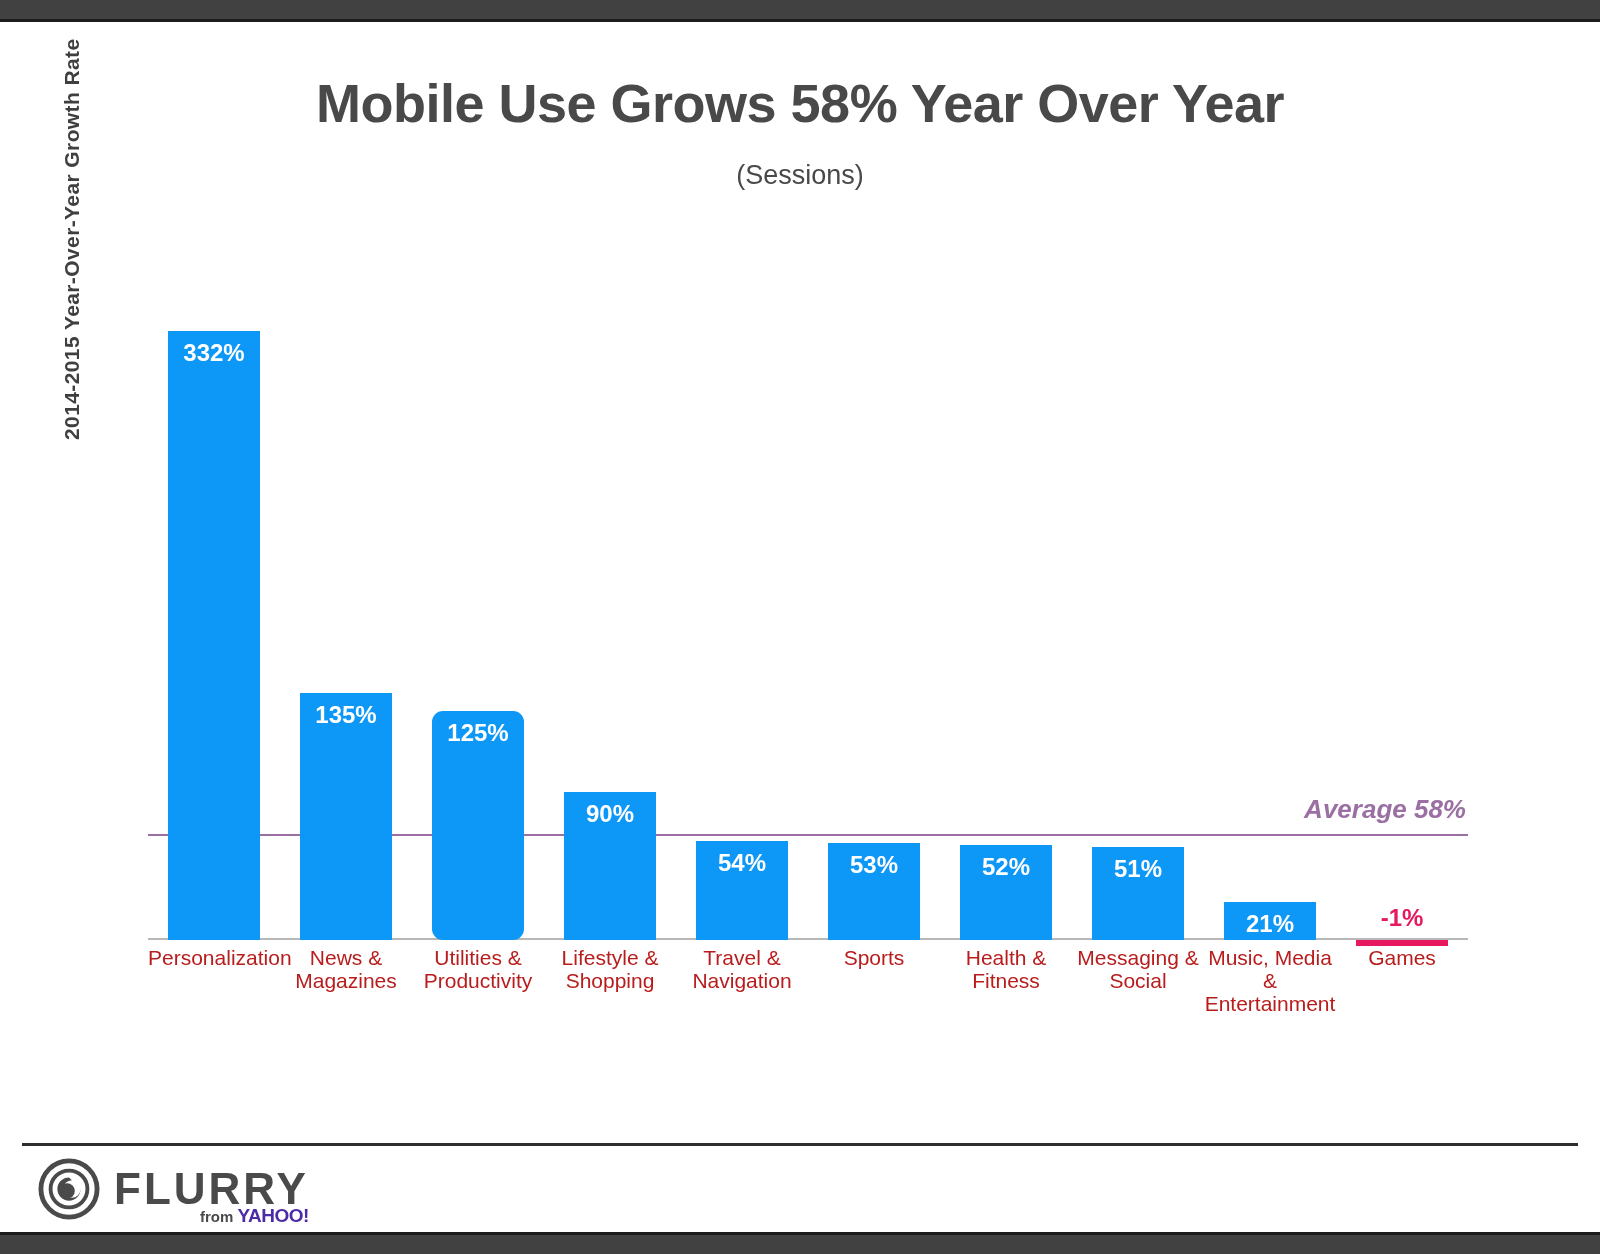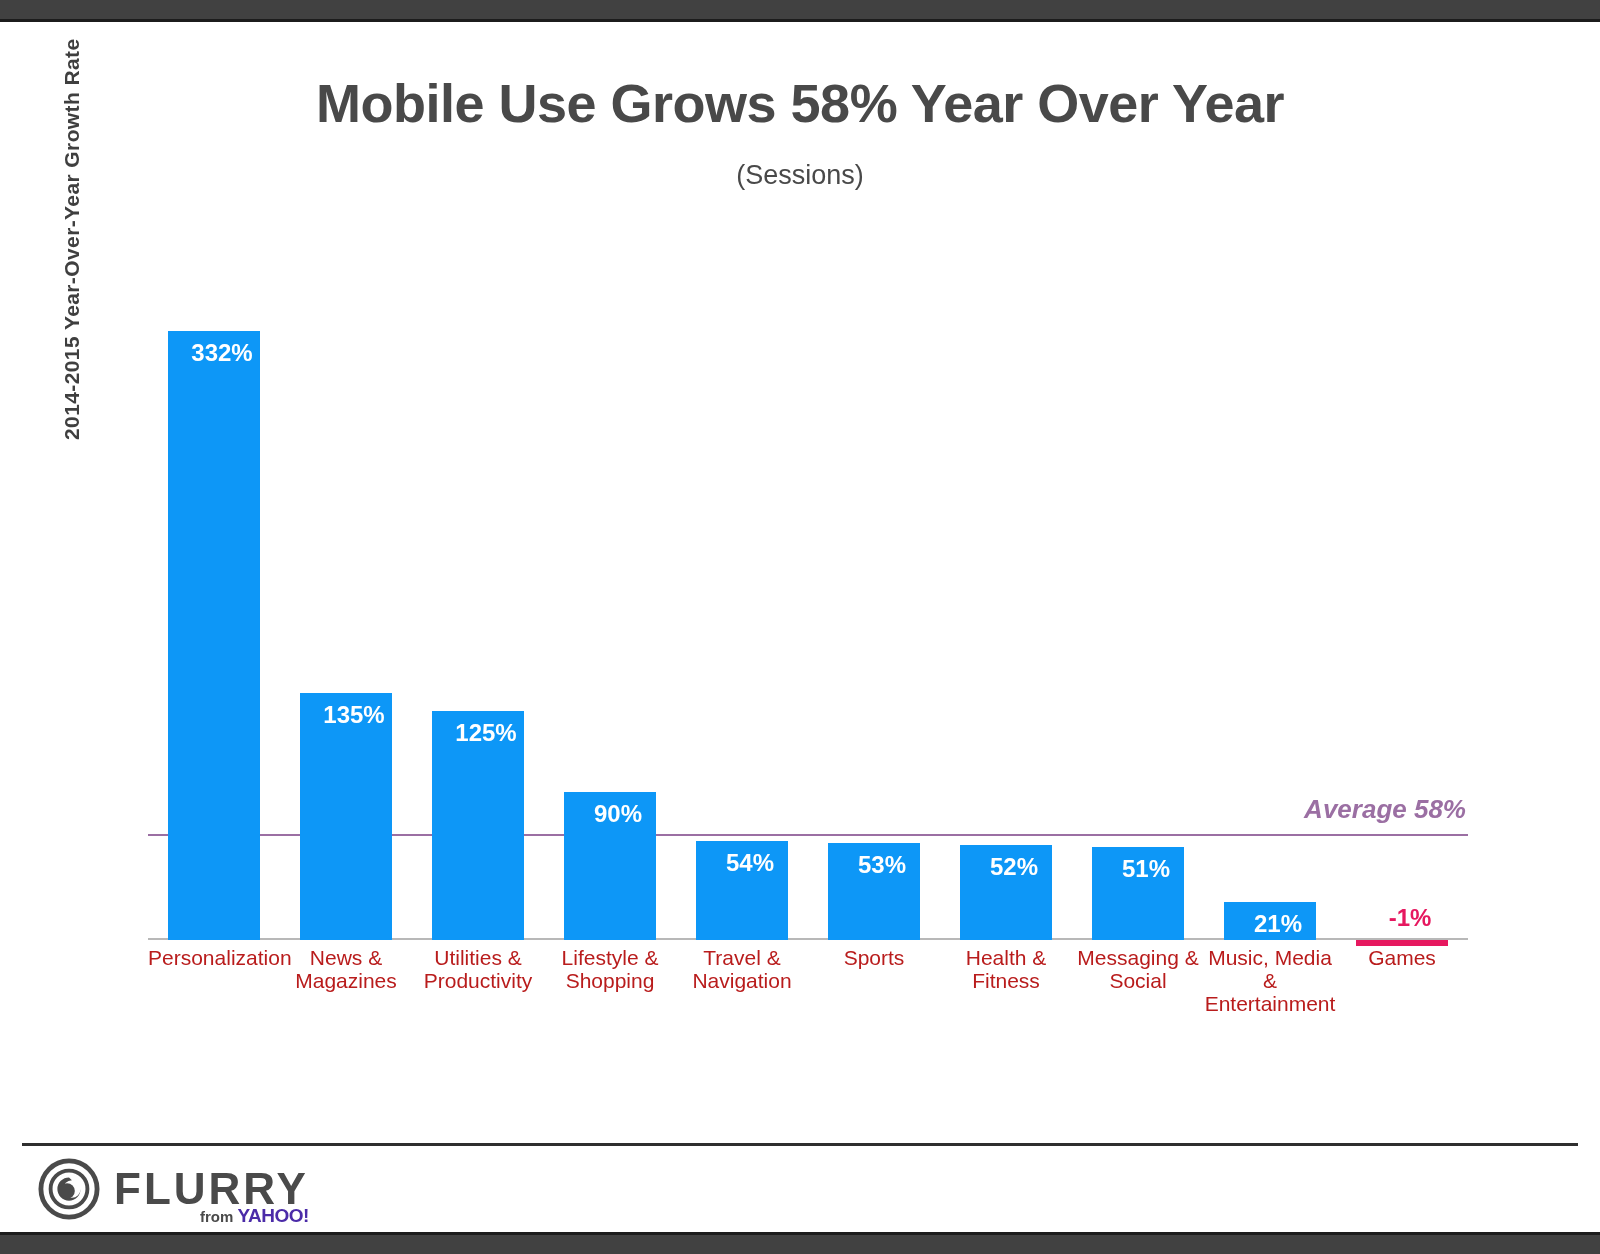--- a/index.html
+++ b/index.html
@@ -136,21 +136,20 @@
     position: absolute;
     left: 0;
     width: 100%;
     text-align: center;
     top: 8px;
     font-size: 24px;
     font-weight: bold;
     color: #ffffff;
     z-index: 3;
     white-space: nowrap;
-    padding-left: 8px;
   }
   .bar-value.outside {
     color: #e6185f;
     top: -36px;
   }
 
   
   .xlabels {
     position: absolute;
     left: 148px;
@@ -242,21 +241,21 @@
           <div class="bar" style="height: 608.667px;">
             <div class="bar-value">332%</div>
           </div>
         </div>
         <div class="bar-slot">
           <div class="bar" style="height: 247.5px;">
             <div class="bar-value">135%</div>
           </div>
         </div>
         <div class="bar-slot">
-          <div class="bar" style="height: 229.167px;">
+          <div class="bar" style="height: 229.167px; border-radius: 11px;">
             <div class="bar-value">125%</div>
           </div>
         </div>
         <div class="bar-slot">
           <div class="bar" style="height: 148.5px;">
             <div class="bar-value">90%</div>
           </div>
         </div>
         <div class="bar-slot">
           <div class="bar" style="height: 99px;">

